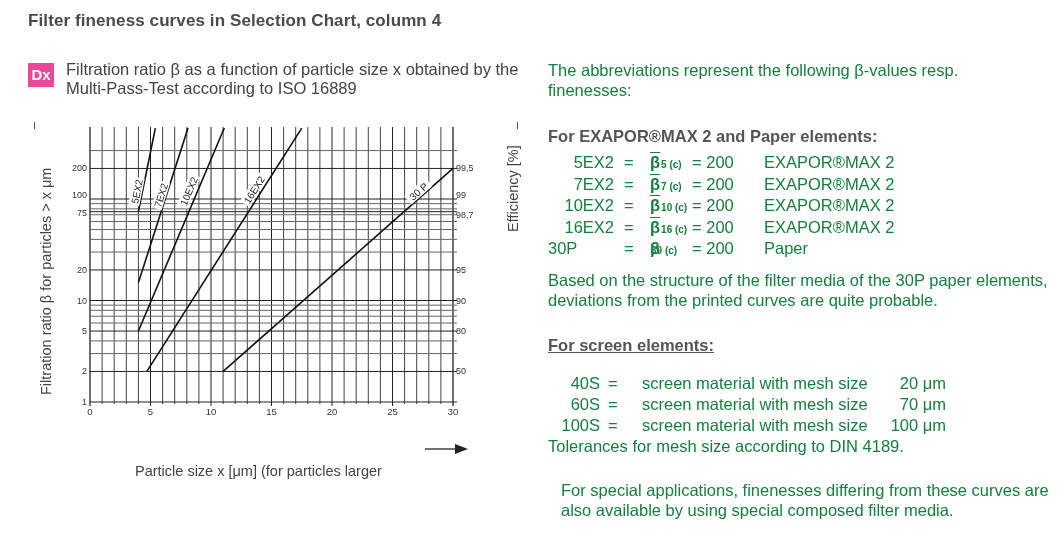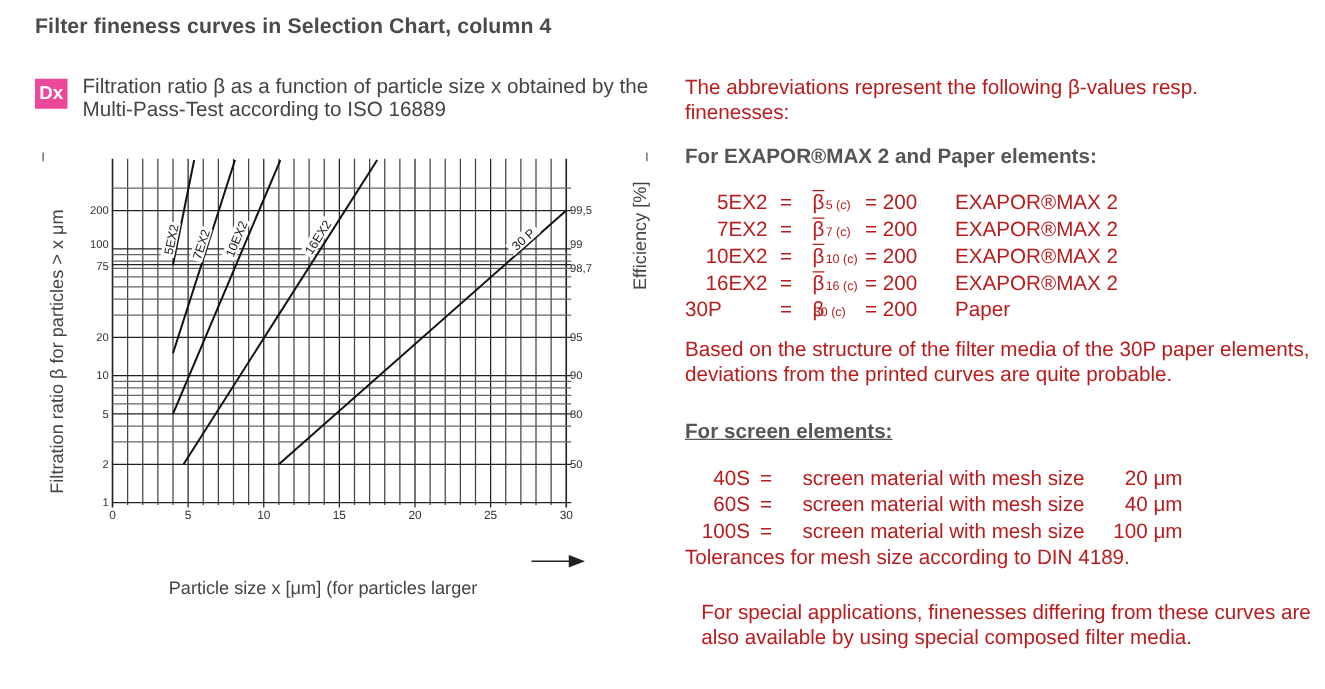--- a/index.html
+++ b/index.html
@@ -12,30 +12,30 @@
   .caption { left:66px; top:60px; font-size:16.5px; line-height:19px; color:#444; width:470px; }
   .left-dash { left:34px; top:122px; width:1px; height:7px; background:#555; }
   .ylabel-left { left:38px; top:395px; transform-origin:0 0; transform:rotate(-90deg);
                  font-size:14.5px; color:#444; white-space:nowrap; }
   .ylabel-right { left:505px; top:232px; transform-origin:0 0; transform:rotate(-90deg);
                   font-size:14.5px; color:#444; white-space:nowrap; }
   .ylabel-right-dash { left:517px; top:122px; width:1px; height:7px; background:#555; }
   .xlabel { left:135px; top:428px; font-size:14.5px; line-height:18px; color:#444;margin-top:34px; }
   .arrow { left:425px; top:443px; }
   svg text { font-family:"Liberation Sans", "DejaVu Sans", sans-serif; }
-  .right-col { left:548px; color:#b91c1c; font-size:16.5px; line-height:20px; }
+  .right-col { left:548px; color:#15803d; font-size:16.5px; line-height:20px; }
   .intro { top:60px; width:480px; }
   .subhead { font-weight:bold; color:#555; font-size:16.5px; }
-  .h1 { top:115px;text-align:center; }
+  .h1 { top:126px;text-align:center; }
   .abbr-table { top:152px; }
   .abbr-row { position:relative; height:21.5px; font-size:16.5px; white-space:nowrap; }
   .abbr-row span { position:absolute; top:0; }
   .c-code { left:0; width:66px; text-align:right; }
   .c-eq { left:76px; }
-  .c-beta { left:102px; }
+  .c-beta { left:102px;font-weight:bold; }
   .c-val { left:144px; }
   .c-mat { left:216px; }
   .beta-sym { text-decoration:overline; }
   .beta-sub { font-size:10px; position:relative; top:5px; margin-left:1px; }
   .note30p { top:270px; width:500px; }
   .h2 { top:335px;text-decoration:underline; }
   .screen-table { top:373px; }
   .screen-row { position:relative; height:21px; white-space:nowrap; }
   .screen-row span { position:absolute; top:0; }
   .s-code { left:0; width:52px; text-align:right; }
@@ -222,21 +222,21 @@
   <div class="screen-row">
     <span class="s-code">40S</span>
     <span class="s-eq">=</span>
     <span class="s-desc">screen material with mesh size</span>
     <span class="s-size">20 μm</span>
   </div>
   <div class="screen-row">
     <span class="s-code">60S</span>
     <span class="s-eq">=</span>
     <span class="s-desc">screen material with mesh size</span>
-    <span class="s-size">40 μm</span>
+    <span class="s-size">70 μm</span>
   </div>
   <div class="screen-row">
     <span class="s-code">100S</span>
     <span class="s-eq">=</span>
     <span class="s-desc">screen material with mesh size</span>
     <span class="s-size">100 μm</span>
   </div>
 </div>
 
 <div class="abs right-col tolerance">Tolerances for mesh size according to DIN 4189.</div>

